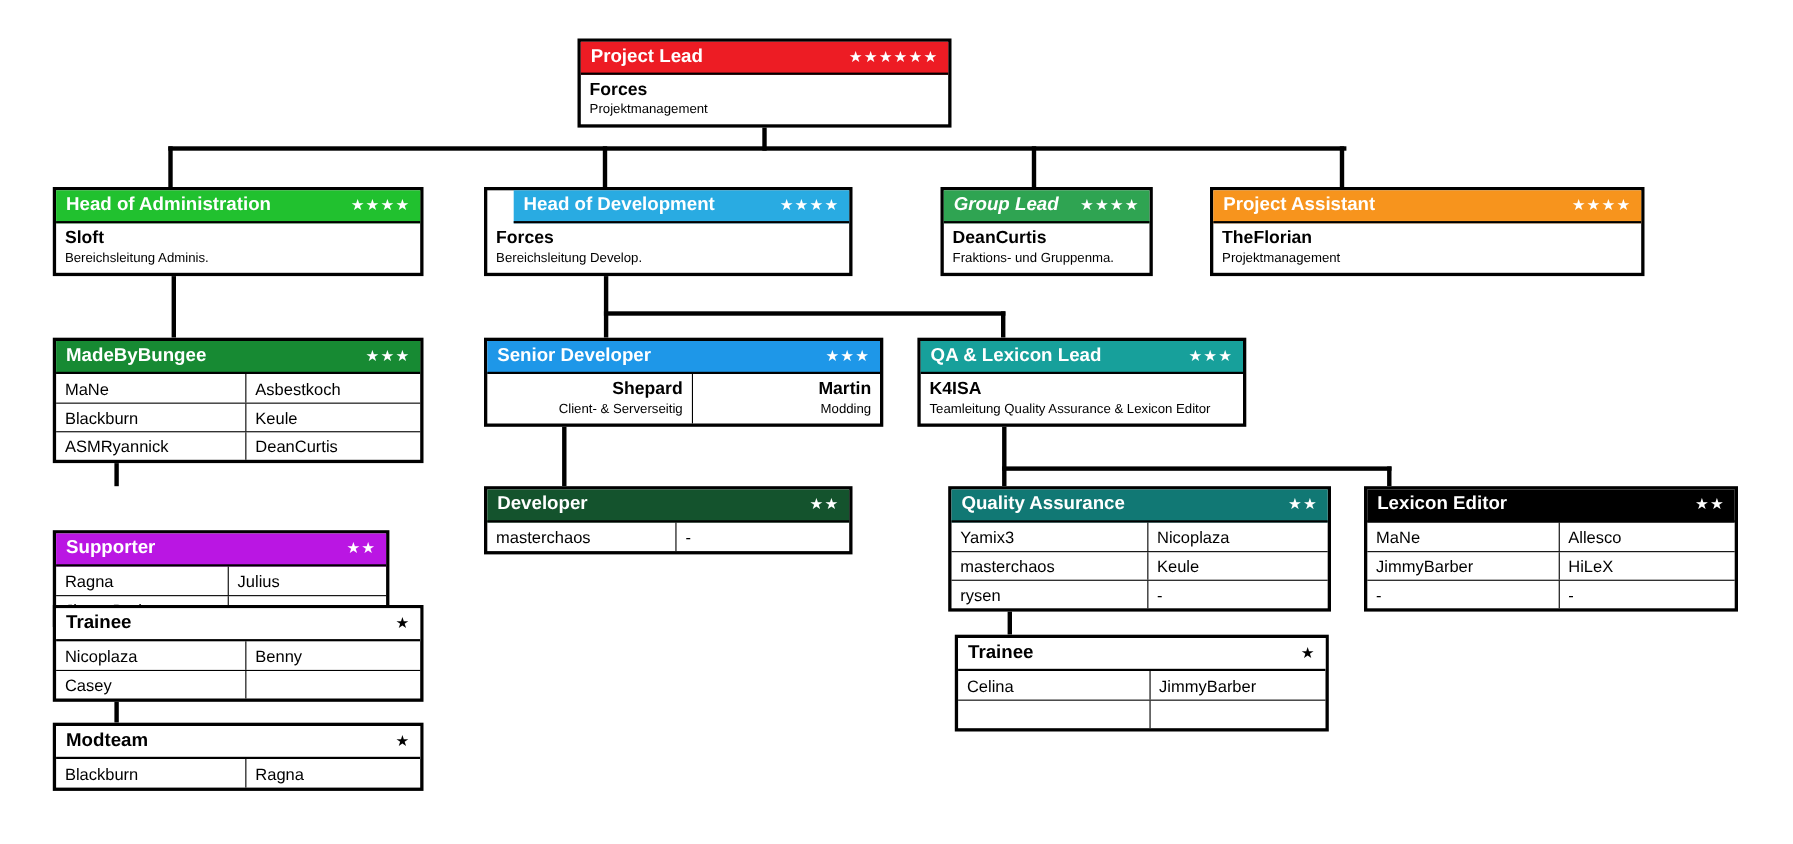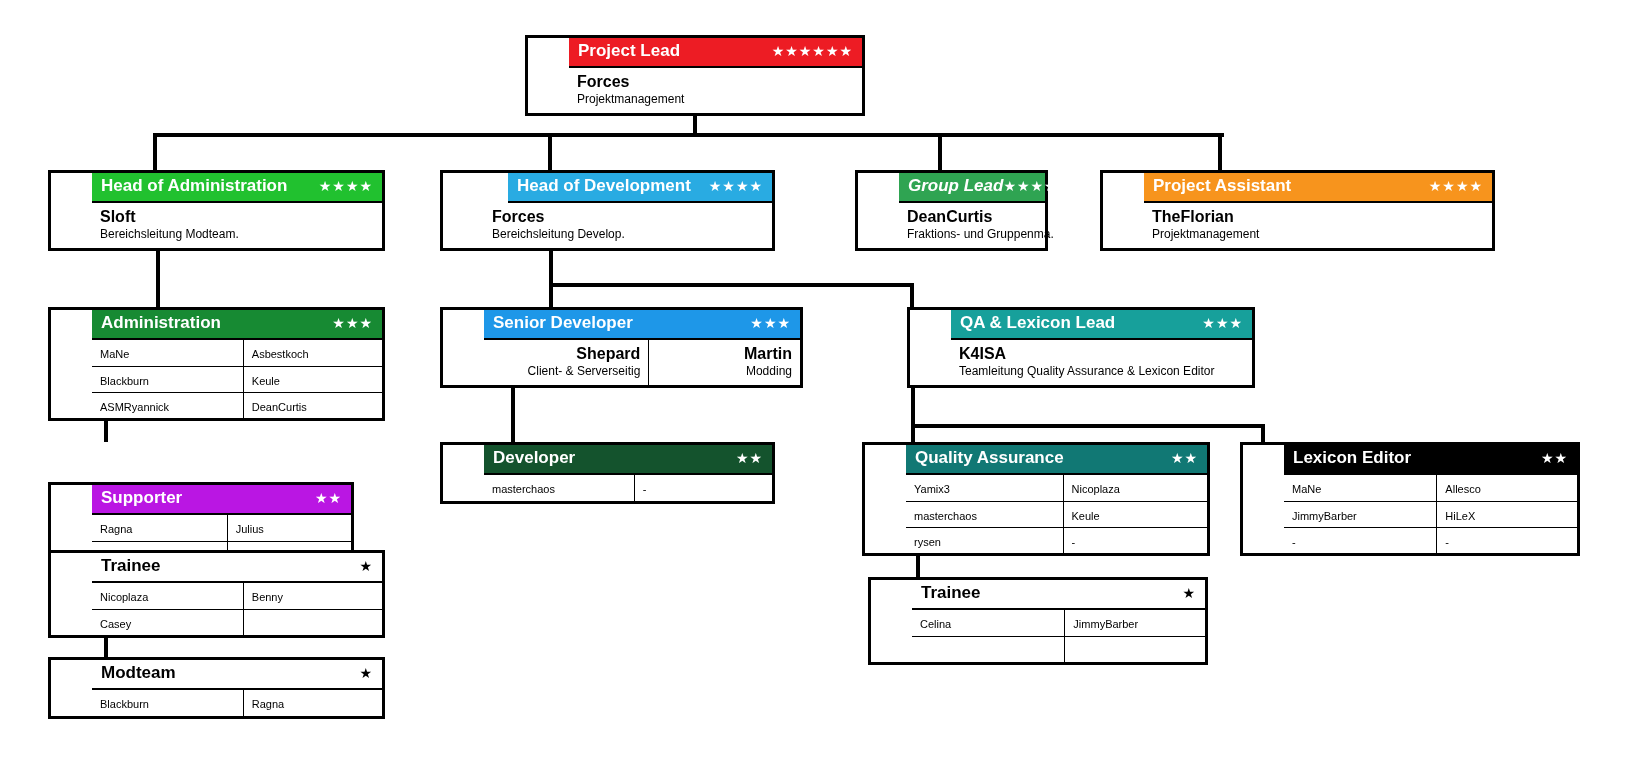--- a/index.html
+++ b/index.html
@@ -15,21 +15,20 @@
   
   .vline, .hline { position: absolute; background: #000000; }
   .vline { width: 4px; }
   .hline { height: 4px; }
 
   
   .box {
     position: absolute;
     border: 3px solid #000000;
     background: #ffffff;
-    padding-left: 41px;
   }
   .hdr {
     height: 30px;
     border-bottom: 2px solid #000000;
     display: flex;
     align-items: center;
     justify-content: space-between;
     padding: 0 9px 2px 9px;
   }
   .hdr-title {
@@ -51,21 +50,21 @@
   .psub  { font-size: 12px; line-height: 15px; white-space: nowrap; }
   
   .split { display: flex; height: 45px; text-align: right; }
   .split .cellp { width: 52%; padding: 3px 8px 0 8px; }
   .split .cellp + .cellp { width: 48%; border-left: 1.5px solid #000000; }
   
   .trow { display: flex; height: 26px; }
   .trow + .trow { border-top: 1.5px solid #000000; }
   .tcell {
     width: 52%;
-    font-size: 11px;
+    font-size: 15px;
     padding: 2px 0 0 8px;
     display: flex;
     align-items: center;
     white-space: nowrap;
     overflow: hidden;
   }
   .tcell + .tcell { width: 48%; border-left: 1.5px solid #000000; }
 </style>
 </head>
 <body>
@@ -102,21 +101,21 @@
     </div>
   </div>
 
   <div class="box" style="left:48px;top:170px;width:337px;">
     <div class="hdr" style="background: rgb(33, 193, 47); color: rgb(255, 255, 255);">
       <span class="hdr-title">Head of Administration</span>
       <span class="hdr-stars">★★★★</span>
     </div>
     <div class="person">
       <div class="pname">Sloft</div>
-      <div class="psub">Bereichsleitung Modteam.</div>
+      <div class="psub">Bereichsleitung Adminis.</div>
     </div>
   </div>
 
   <div class="box" style="left:440px;top:170px;width:335px;">
     <div class="hdr" style="background: rgb(41, 171, 226); color: rgb(255, 255, 255); margin-left: 24px;">
       <span class="hdr-title">Head of Development</span>
       <span class="hdr-stars">★★★★</span>
     </div>
     <div class="person">
       <div class="pname">Forces</div>
@@ -141,21 +140,21 @@
       <span class="hdr-stars">★★★★</span>
     </div>
     <div class="person">
       <div class="pname">TheFlorian</div>
       <div class="psub">Projektmanagement</div>
     </div>
   </div>
 
   <div class="box" style="left:48px;top:307px;width:337px;">
     <div class="hdr" style="background: rgb(23, 138, 51); color: rgb(255, 255, 255);">
-      <span class="hdr-title">Administration</span>
+      <span class="hdr-title">MadeByBungee</span>
       <span class="hdr-stars">★★★</span>
     </div>
     <div class="tbody">
       <div class="trow">
         <div class="tcell">MaNe</div>
         <div class="tcell">Asbestkoch</div>
       </div>
       <div class="trow">
         <div class="tcell">Blackburn</div>
         <div class="tcell">Keule</div>
@@ -177,21 +176,21 @@
         <div class="pname">Shepard</div>
         <div class="psub">Client- &amp; Serverseitig</div>
       </div>
       <div class="cellp">
         <div class="pname">Martin</div>
         <div class="psub">Modding</div>
       </div>
     </div>
   </div>
 
-  <div class="box" style="left:907px;top:307px;width:348px;">
+  <div class="box" style="left:834px;top:307px;width:299px;">
     <div class="hdr" style="background: rgb(23, 160, 155); color: rgb(255, 255, 255);">
       <span class="hdr-title">QA &amp; Lexicon Lead</span>
       <span class="hdr-stars">★★★</span>
     </div>
     <div class="person">
       <div class="pname">K4ISA</div>
       <div class="psub">Teamleitung Quality Assurance &amp; Lexicon Editor</div>
     </div>
   </div>
 

